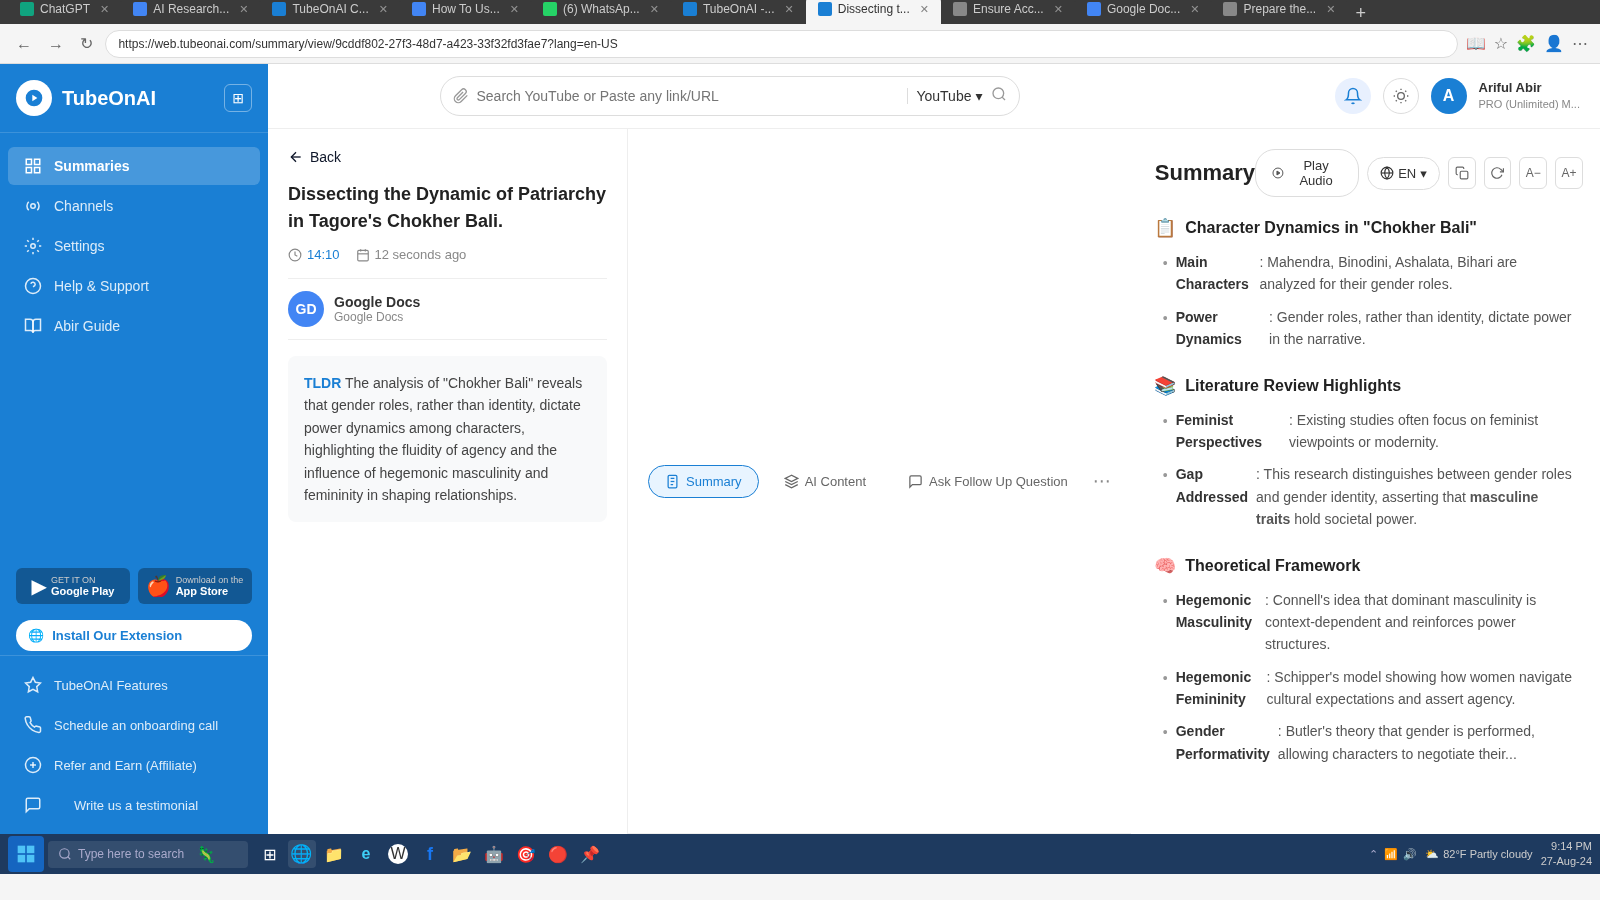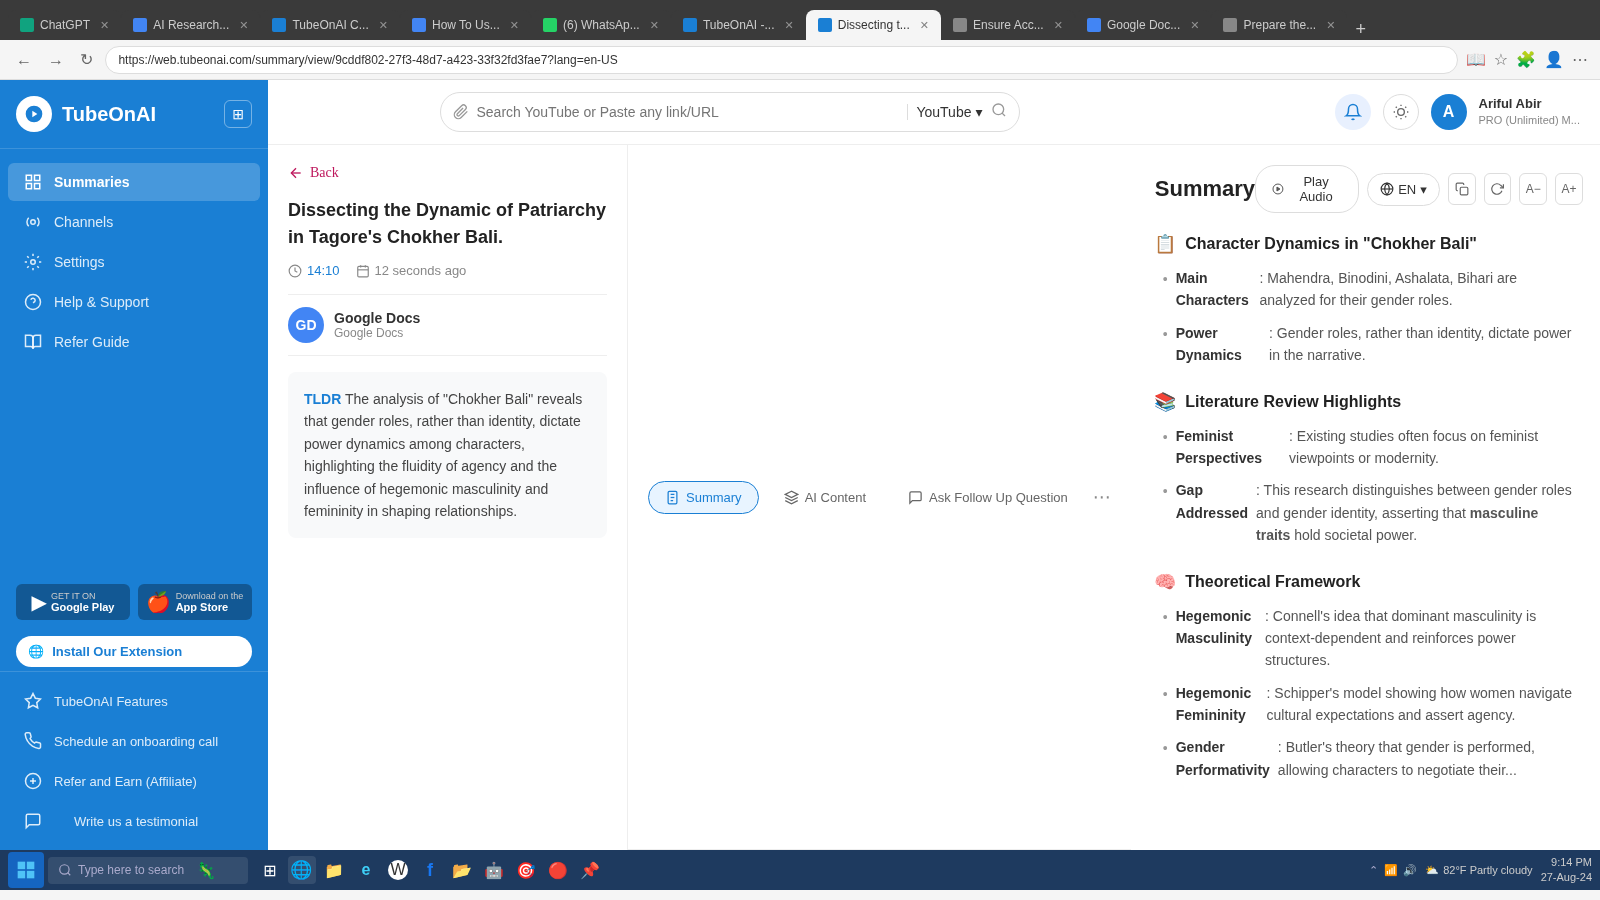--- a/index.html
+++ b/index.html
@@ -1,17 +1,17 @@
 <!DOCTYPE html>
 <html><head>
   <meta charset="utf-8">
   <style>
     * { box-sizing: border-box; margin: 0; padding: 0; }
     body { font-family: -apple-system, BlinkMacSystemFont, 'Segoe UI', sans-serif; font-size: 14px; background: #f5f5f5; overflow: hidden; width: 1600px; height: 900px; }
-    .browser-tabs { background: #3a3a3a; height: 40px; display: flex; align-items: flex-end; padding: 0 8px; overflow: hidden; }
+    .browser-tabs { background: #3a3a3a; height: 24px; display: flex; align-items: flex-end; padding: 0 8px; overflow: hidden; }
     .tab { display: flex; align-items: center; gap: 6px; padding: 0 12px; height: 30px; border-radius: 8px 8px 0 0; font-size: 12px; cursor: pointer; white-space: nowrap; max-width: 160px; background: #3a3a3a; color: #ccc; }
     .tab.active { background: #f5f5f5; color: #333; }
     .tab-favicon { width: 14px; height: 14px; border-radius: 2px; flex-shrink: 0; }
     .tab-label { overflow: hidden; text-overflow: ellipsis; white-space: nowrap; }
     .tab-close { margin-left: 4px; opacity: 0.6; font-size: 11px; flex-shrink: 0; }
 
     .address-bar-row { background: #f5f5f5; height: 40px; display: flex; align-items: center; padding: 0 12px; gap: 8px; border-bottom: 1px solid #ddd; }
     .nav-btn { background: none; border: none; cursor: pointer; color: #666; font-size: 16px; padding: 4px; }
     .address-bar { flex: 1; height: 28px; border: 1px solid #ddd; border-radius: 14px; padding: 0 12px; font-size: 12px; background: white; color: #333; }
     .browser-icons { display: flex; gap: 8px; align-items: center; color: #666; font-size: 16px; }
@@ -51,21 +51,21 @@
     .user-avatar { width: 36px; height: 36px; background: #1a7fd4; border-radius: 50%; display: flex; align-items: center; justify-content: center; color: white; font-weight: 700; font-size: 16px; }
     .user-info { line-height: 1.3; }
     .user-name { font-size: 13px; font-weight: 600; color: #333; }
     .user-plan { font-size: 11px; color: #888; }
 
     
     .content-area { display: flex; flex: 1; overflow: hidden; }
 
     
     .left-panel { width: 360px; padding: 20px; border-right: 1px solid #eee; overflow-y: auto; flex-shrink: 0; }
-    .back-btn { display: flex; align-items: center; gap: 6px; color: #be185d; cursor: pointer; font-size: 14px; margin-bottom: 16px; font-family: Liberation Serif, serif; }
+    .back-btn { display: flex; align-items: center; gap: 6px; color: #0f172a; cursor: pointer; font-size: 14px; margin-bottom: 16px; }
     .back-btn svg { width: 16px; height: 16px; }
     .video-title { font-size: 18px; font-weight: 700; color: #222; line-height: 1.5; margin-bottom: 12px; }
     .video-meta { display: flex; align-items: center; gap: 16px; color: #888; font-size: 13px; margin-bottom: 16px; }
     .meta-item { display: flex; align-items: center; gap: 5px; }
     .meta-item a { color: #1a7fd4; text-decoration: none; }
     .source-section { display: flex; align-items: center; gap: 10px; padding: 12px 0; border-top: 1px solid #eee; border-bottom: 1px solid #eee; margin-bottom: 16px; }
     .source-avatar { width: 36px; height: 36px; background: #4285f4; border-radius: 50%; display: flex; align-items: center; justify-content: center; color: white; font-weight: 700; font-size: 14px; }
     .source-info .source-name { font-size: 14px; font-weight: 600; color: #333; }
     .source-info .source-type { font-size: 12px; color: #888; }
     .tldr-section { background: #f8f9fa; border-radius: 8px; padding: 16px; }
@@ -227,21 +227,21 @@
             <circle cx="12" cy="12" r="10"></circle>
             <path d="M9.09 9a3 3 0 0 1 5.83 1c0 2-3 3-3 3M12 17h.01"></path>
           </svg>
         <span>Help &amp; Support</span>
       </div>
       <div class="sidebar-item">
         <svg viewBox="0 0 24 24" fill="none" stroke="currentColor" stroke-width="2">
             <path d="M2 3h6a4 4 0 0 1 4 4v14a3 3 0 0 0-3-3H2z"></path>
             <path d="M22 3h-6a4 4 0 0 0-4 4v14a3 3 0 0 1 3-3h7z"></path>
           </svg>
-        <span>Refer Guide</span>
+        <span>Abir Guide</span>
       </div>
     </div>
 
     <div class="sidebar-store">
       <div class="store-badge" style="background:rgba(0,0,0,0.3);border-radius:6px;padding:4px 8px;flex:1;display:flex;align-items:center;gap:4px;">
         <span style="font-size:20px;">▶</span>
         <div>
           <div style="font-size:9px;color:#ccc;">GET IT ON</div>
           <div style="font-size:11px;color:white;font-weight:600;">Google Play</div>
         </div>

